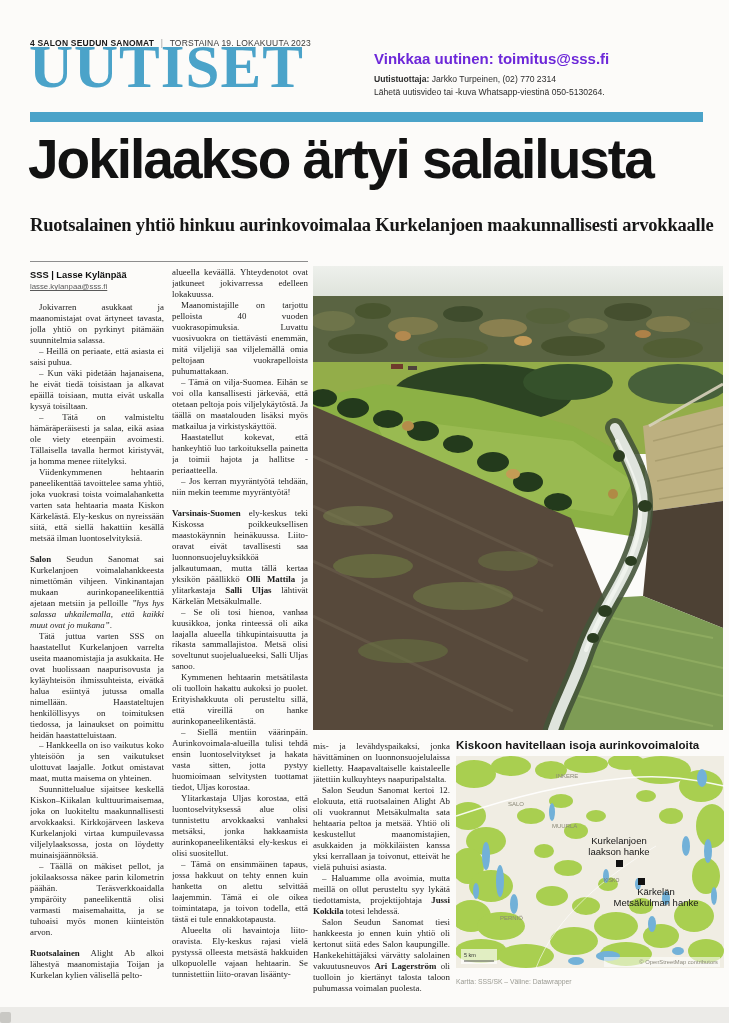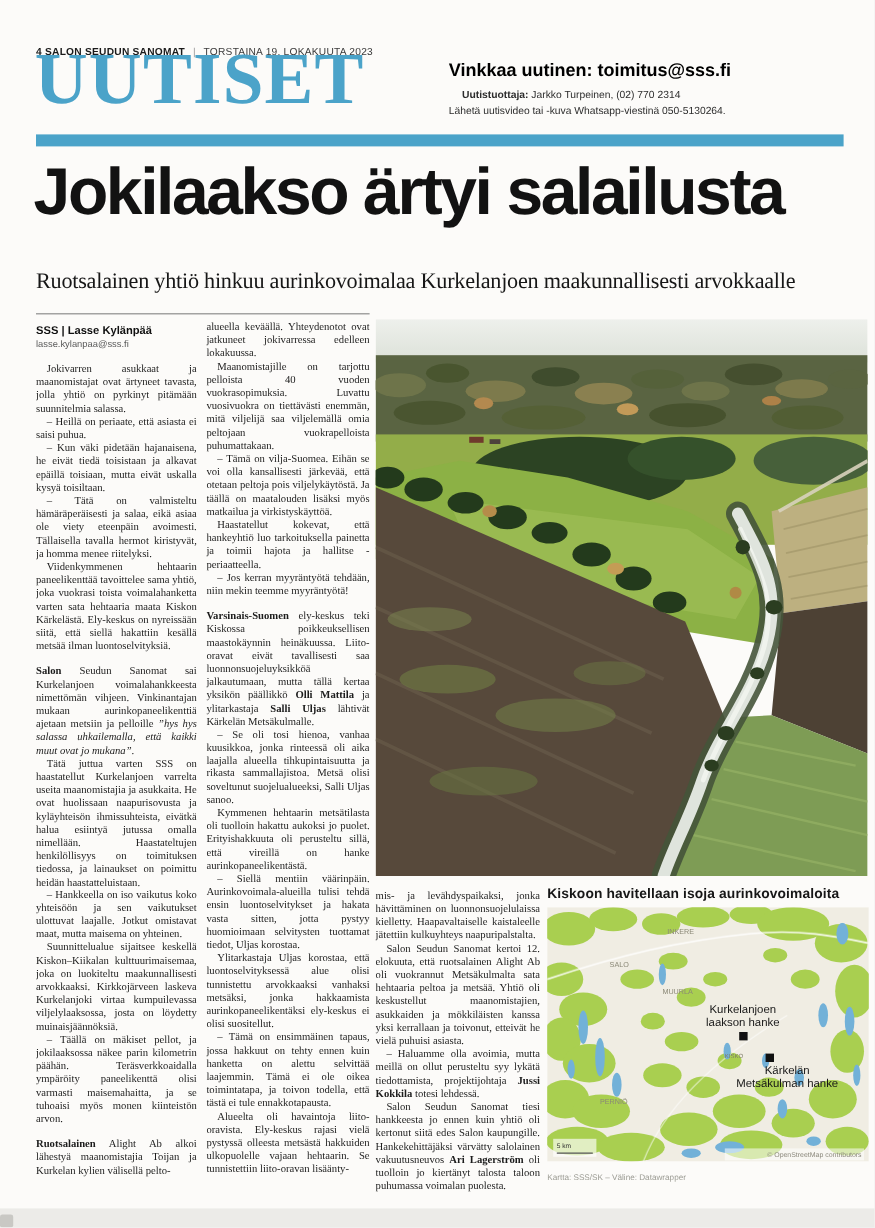--- a/index.html
+++ b/index.html
@@ -7,41 +7,41 @@
         font-family:"Liberation Sans",sans-serif;color:#1c1c1c;}
   
   .masthead{position:absolute;left:30px;top:38px;font-size:8.5px;letter-spacing:.2px;white-space:nowrap;text-align:center;}
   .masthead .mh-bold{font-weight:700;color:#1a1a1a;}
   .masthead .mh-sep{color:#9a9a9a;margin:0 4px;}
   .masthead .mh-date{color:#3a3a3a;}
   
   .section-title{position:absolute;left:29px;top:36px;font-family:"Liberation Serif",serif;
         font-weight:700;font-size:61px;line-height:1;letter-spacing:1px;color:var(--accent,#4ba3c9);}
   .contact{position:absolute;left:374px;top:50px;width:330px;}
-  .contact .tip{font-weight:700;font-size:15px;color:#000000;margin:0 0 6px 0;}
+  .contact .tip{font-weight:700;font-size:15px;color:#6d28d9;margin:0 0 6px 0;}
   .contact .c-line{font-size:8.6px;color:#2d2d2d;line-height:1.55;}
-  .contact .c-lead{font-weight:700;margin-left:11px;}
+  .contact .c-lead{font-weight:700;}
   .bluebar{position:absolute;left:30px;top:112px;width:673px;height:10px;background:var(--accent,#4ba3c9);}
   
   .headline{position:absolute;left:28px;top:131px;width:698px;font-family:Liberation Sans, sans-serif;
         font-weight:700;font-size:55px;line-height:1.05;letter-spacing:-2px;color:#121212;}
-  .subheadline{position:absolute;left:30px;top:225px;width:698px;font-family:"Liberation Serif",serif;
-        font-weight:400;font-size:18.5px;line-height:1.15;letter-spacing:-.2px;color:#171717;}
+  .subheadline{position:absolute;left:30px;top:215px;width:698px;font-family:"Liberation Serif",serif;
+        font-weight:700;font-size:18.5px;line-height:1.15;letter-spacing:-.2px;color:#171717;}
   .toprule{position:absolute;left:30px;top:261px;width:278px;border-top:1px solid #8d8d8d;}
   
   .bodycol{position:absolute;top:267px;font-family:"Liberation Serif",serif;font-size:8.9px;
         line-height:1.235;text-align:justify;color:#1c1c1c;overflow:hidden;}
   .col1{left:30px;width:134px;height:750px;}
   .col2{left:172px;width:136px;height:750px;}
   .col3{left:313px;top:741px;width:137px;height:280px;}
   .bodycol p{margin:0;}
   .bodycol p.ind{text-indent:9px;}
   .bodycol p.gap{margin-top:10px;}
   .byline{font-family:"Liberation Sans",sans-serif;font-size:9.3px;font-weight:700;color:#101010;padding-top:3px;}
-  .byline-email{font-family:"Liberation Sans",sans-serif;font-size:7.8px;color:#5a5a5a;margin:1px 0 10px 0;}
+  .byline-email{font-family:"Liberation Sans",sans-serif;font-size:7.8px;color:#5a5a5a;margin:1px 0 10px 0;text-decoration:underline;}
   
   .photo{position:absolute;left:313px;top:266px;width:410px;height:464px;}
   .photo svg{display:block;width:100%;height:100%;}
   
   .mapblock{position:absolute;left:456px;top:739px;width:268px;}
   .map-title{font-size:11.5px;font-weight:700;color:#161616;margin:0 0 5px 0;letter-spacing:.1px;}
   svg.map{display:block;width:268px;height:212px;}
   .map-credit{font-size:6.8px;color:#9b9b93;margin-top:10px;}
   
   .scan-shade{position:absolute;left:0;top:1007px;width:729px;height:16px;background:#ecebe8;}

